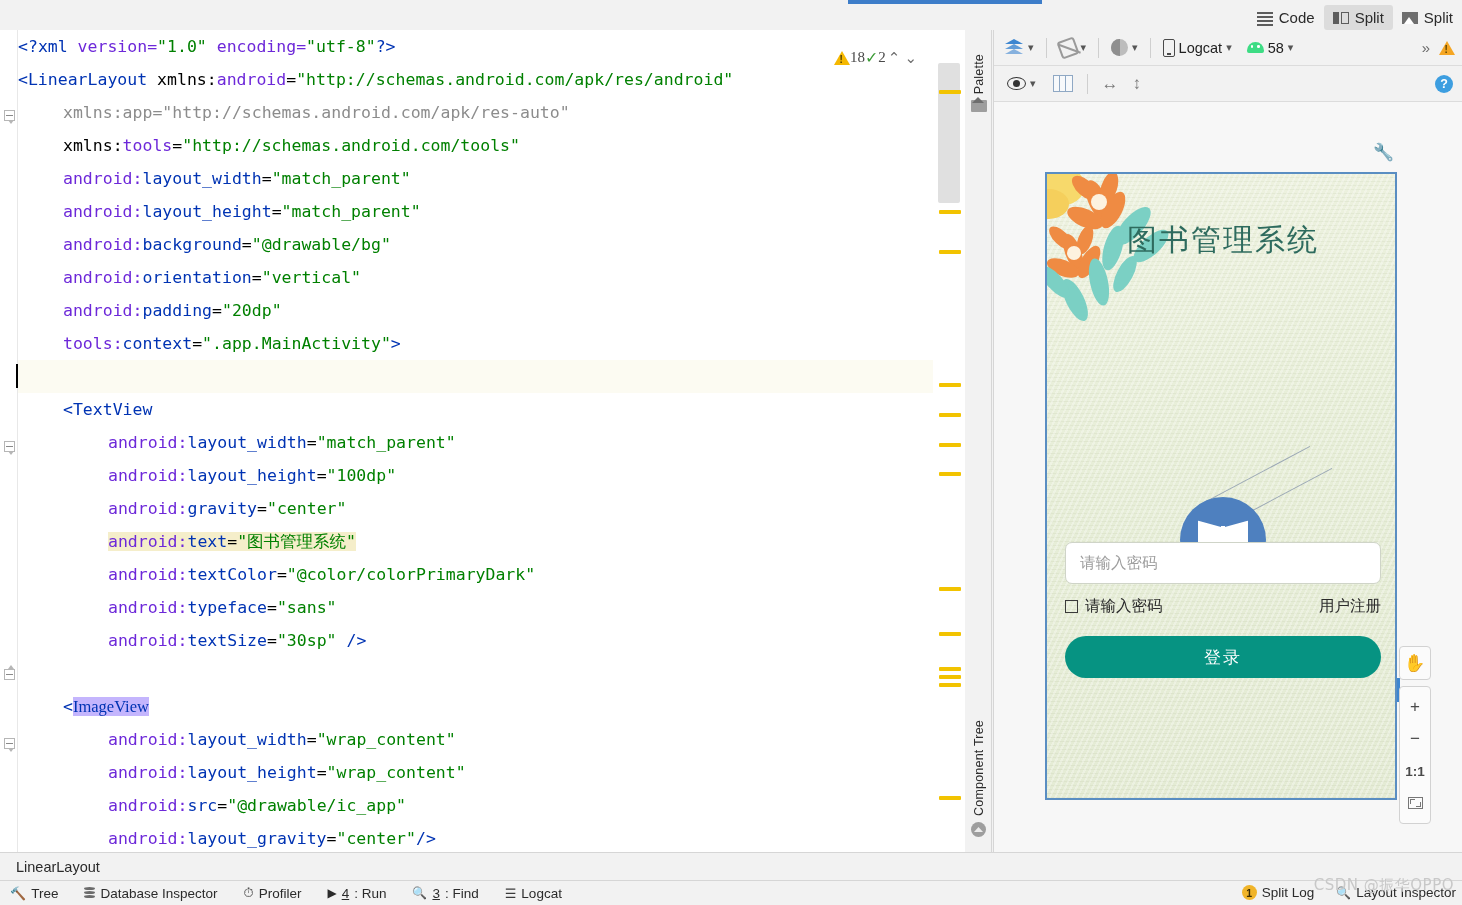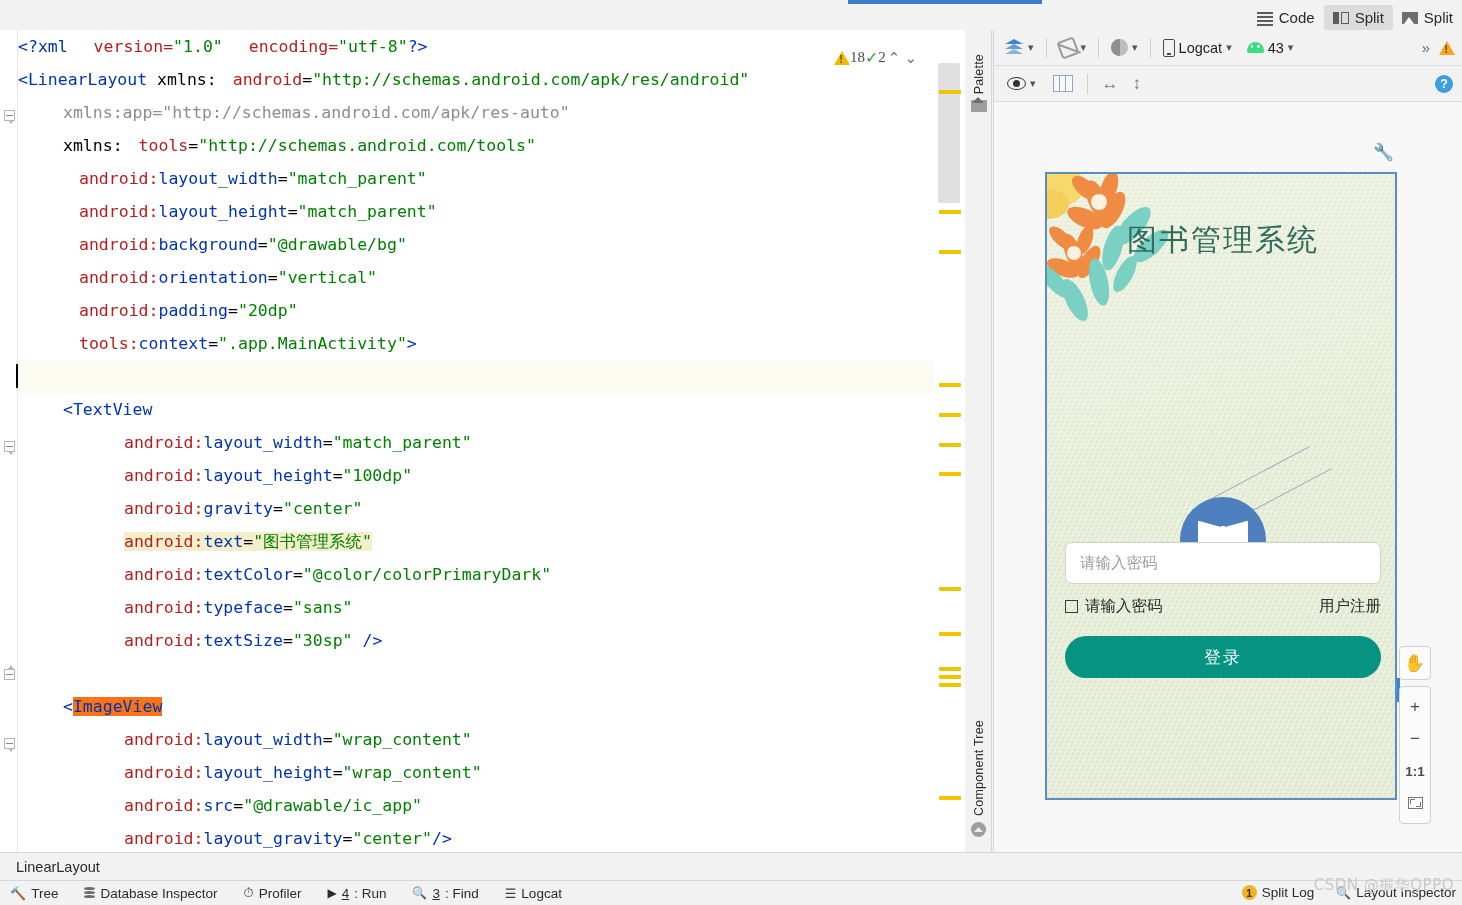--- a/index.html
+++ b/index.html
@@ -45,27 +45,27 @@
   .bulb { position:absolute; left:24px; top:346px; width:16px; height:17px; }
   .bulb .glass { position:absolute; left:2px; top:0; width:12px; height:12px; border-radius:50%; background:#f5a623; }
   .bulb .base { position:absolute; left:4px; top:11px; width:8px; height:4px; background:#bdbdbd; border-radius:0 0 2px 2px; }
 
   .code { position:absolute; left:18px; top:0; width:915px; height:822px;
           font-family:"DejaVu Sans Mono", monospace; font-size:16.5px; line-height:33px; white-space:pre; }
   .ln { position:relative; height:33px; padding-left:0px; }
   .ln.cur { background:#fcfbf2; }
   .ln.cur::after { content:""; position:absolute; left:-2px; top:4px; width:2px; height:24px; background:#000; }
   .tag  { color:#0033b3; }
-  .att  { color:#b91c1c;margin-left:16px; }
+  .att  { color:#6d28d9; }
   .val  { color:#008000; }
   .pun  { color:#0033b3; }
   .blk  { color:#000000; }
   .dim  { color:#8c8c8c; }
   .hl   { background:#f5eeca; }
-  .tagname-hl { background:#f97316; }
+  .tagname-hl { background:#c4b5fd;font-family:Liberation Serif, serif; }
 
   
   .markers { position:absolute; left:933px; top:0; width:32px; height:822px; background:#ffffff; }
   .thumb { position:absolute; left:5px; top:33px; width:22px; height:140px; background:#e0e0e0; border-radius:2px; }
   .mk { position:absolute; left:6px; width:22px; height:4px; background:#f2c300; border-radius:1px; }
 
   .infobar { position:absolute; right:42px; top:16px; display:flex; align-items:center; gap:0;
              font-size:15px; color:#4a4a4a; background:#ffffff; padding:2px 4px;font-family:Liberation Serif, serif; }
   .warn-tri { width:0;height:0;border-left:8px solid transparent;border-right:8px solid transparent;border-bottom:14px solid #f5b800; position:relative;}
   .warn-tri::after{content:"!";position:absolute;left:-2.5px;top:3px;font-size:10px;color:#4a3b00;font-family:"Liberation Sans",sans-serif;font-weight:bold;}
@@ -322,21 +322,21 @@
         <span class="caret">▾</span>
       </div>
       <div class="tb-sep"></div>
       <div class="tbtn">
         <span class="ic-phone"></span>
         <span>Logcat</span>
         <span class="caret">▾</span>
       </div>
       <div class="tbtn">
         <span class="ic-android"></span>
-        <span>43</span>
+        <span>58</span>
         <span class="caret">▾</span>
       </div>
       <span class="ov">»</span>
       <span class="warn-tb"></span>
     </div>
 
     <div class="dtoolbar2">
       <div class="tbtn">
         <span class="ic-eye">
             <span class="o"></span>

